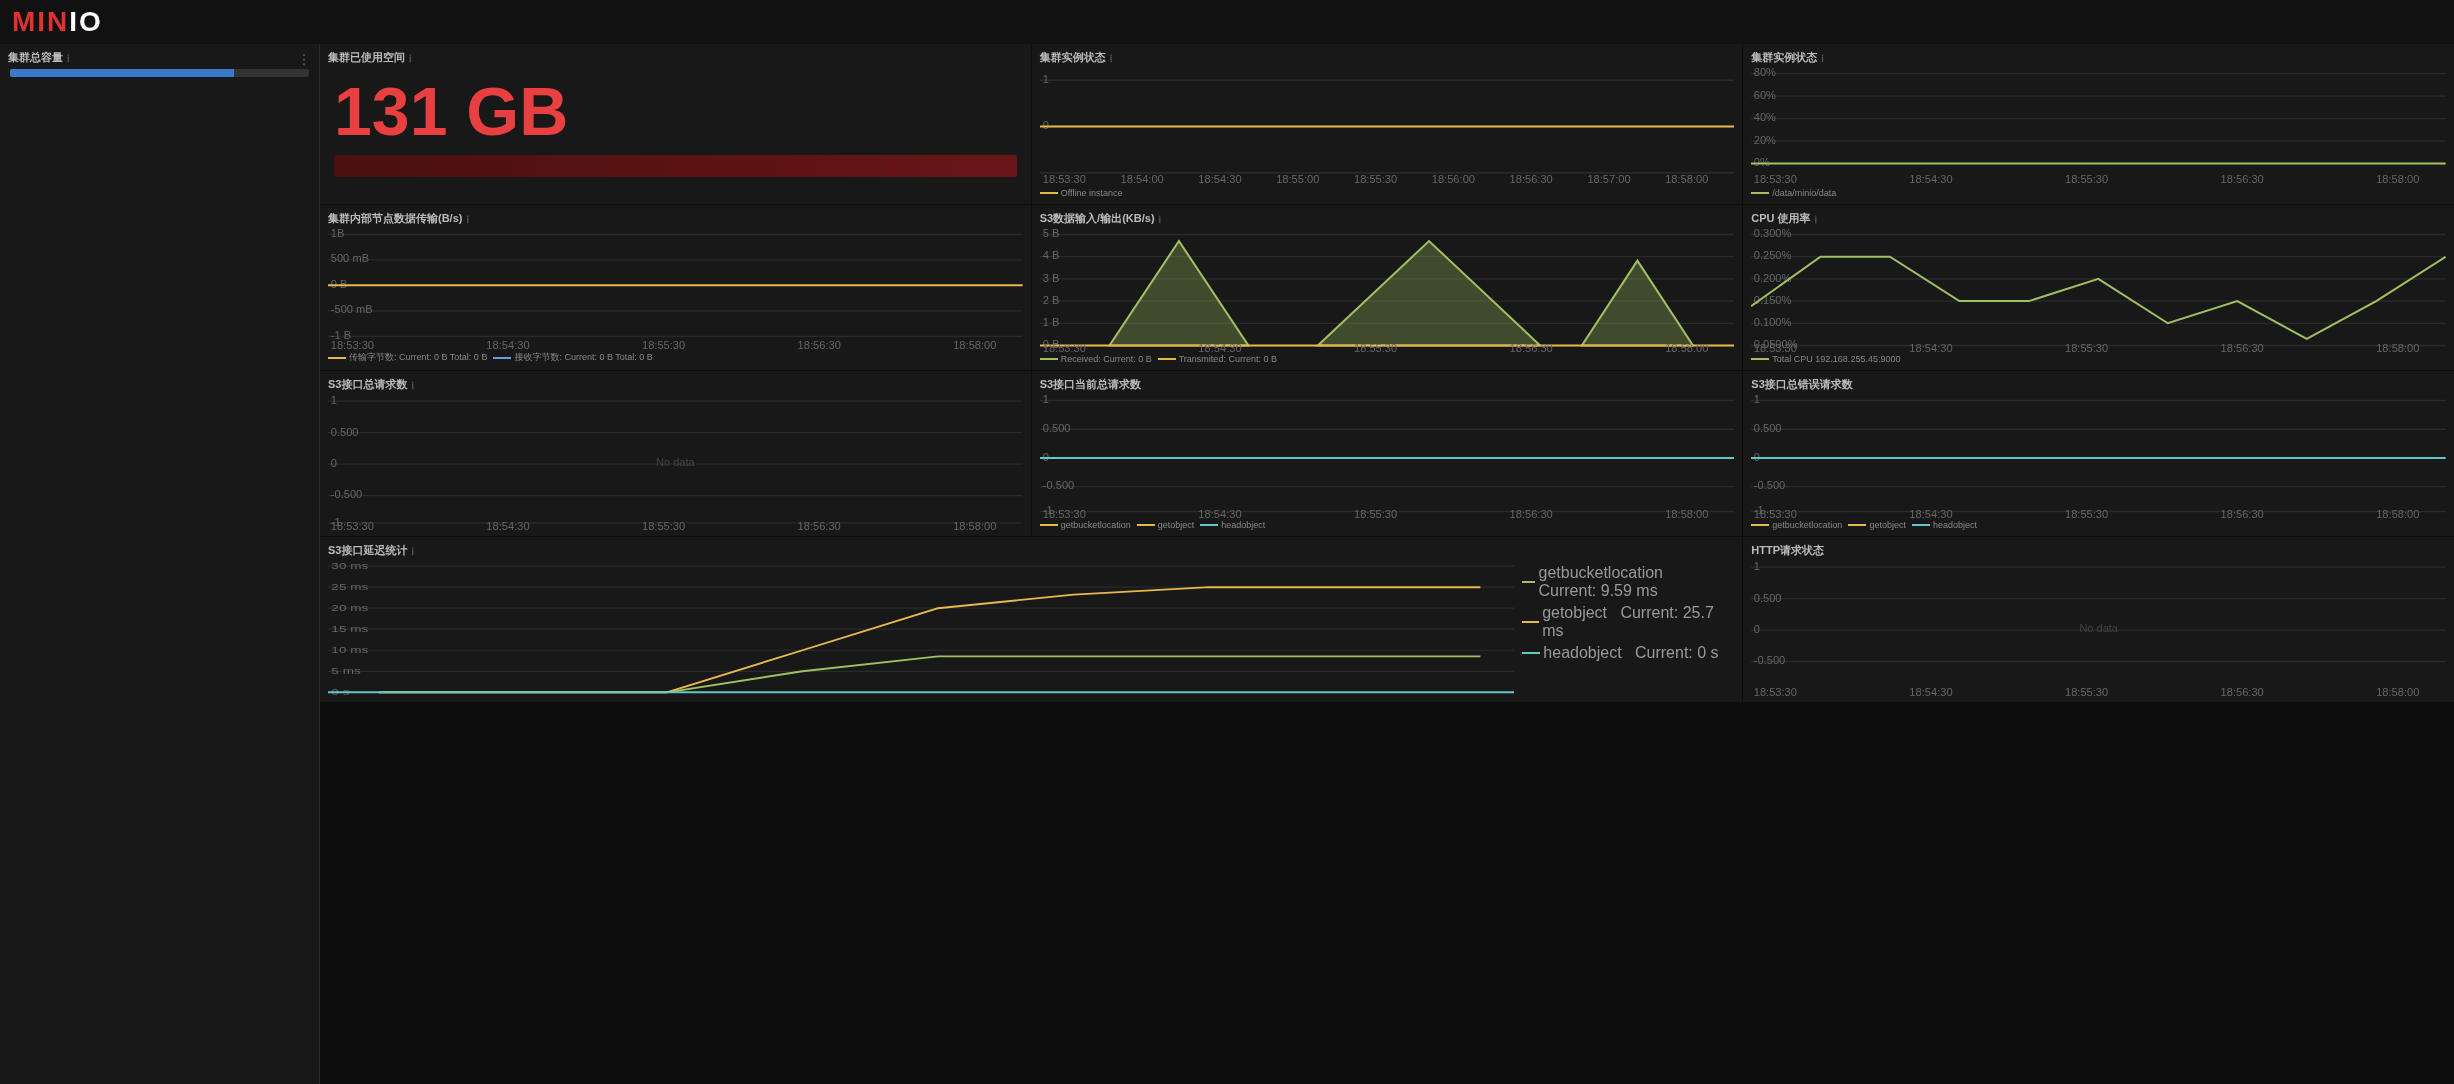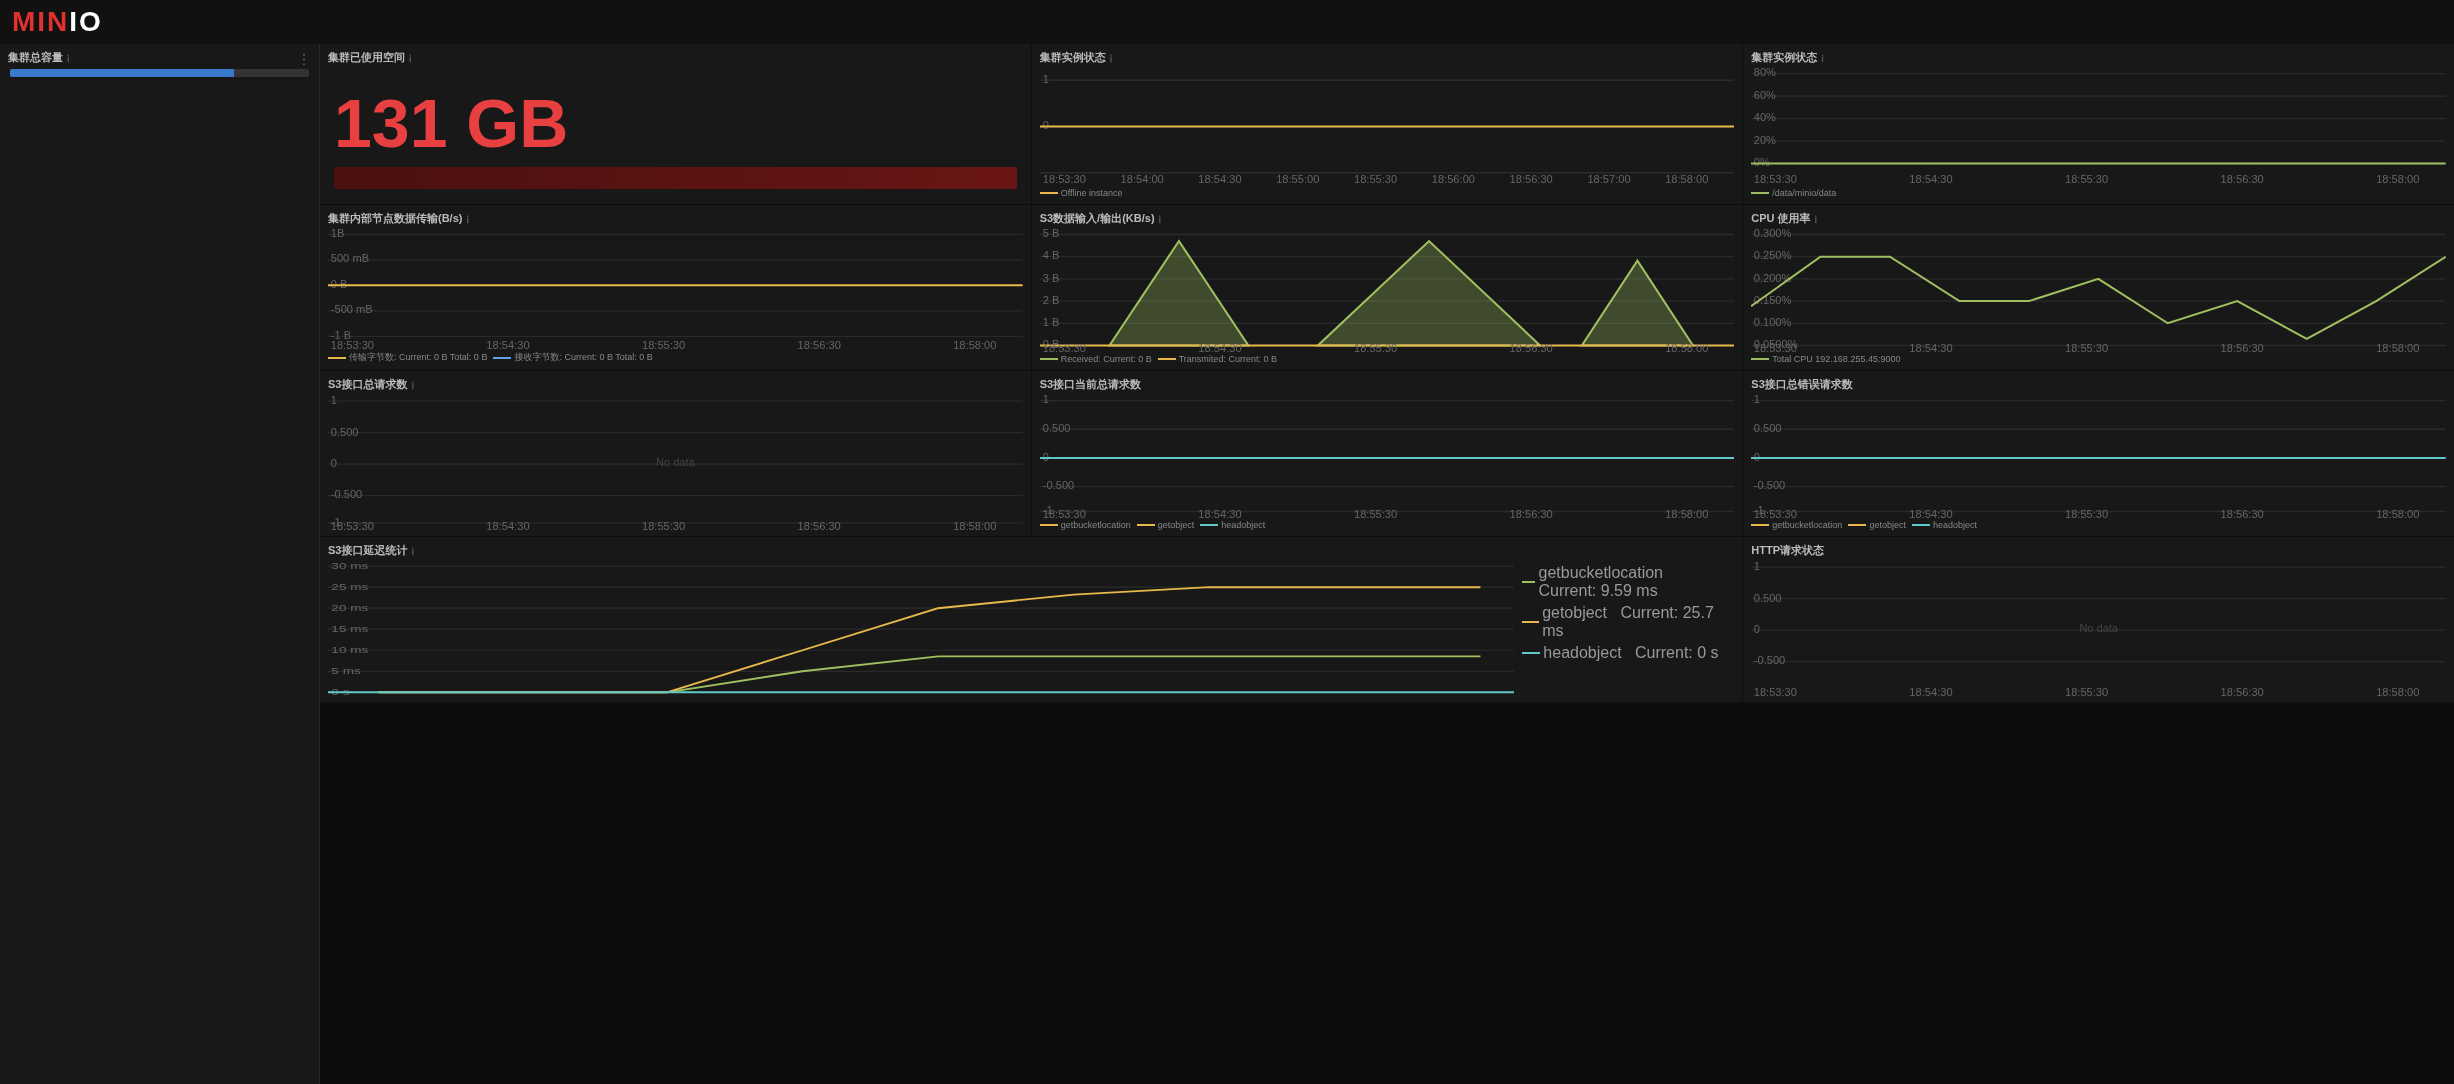--- a/index.html
+++ b/index.html
@@ -160,21 +160,21 @@
       </div>
     </div>
 
     <div class="panels-area">
 
       <div class="p">
         <div class="p-title">
           <span>集群已使用空间</span>
           <span class="p-title-icon">ℹ</span>
         </div>
-        <div style="font-size:68px;font-weight:900;color:#e84040;line-height:1;padding:10px 6px 6px 6px;margin-top:12px;">131 GB</div>
+        <div style="font-size:68px;font-weight:900;color:#e84040;line-height:1;padding:10px 6px 6px 6px;">131 GB</div>
         <div style="margin:4px 6px;height:22px;background:linear-gradient(to right,#4a1010,#6a1515);border-radius:2px;"></div>
       </div>
 
       <div class="p">
         <div class="p-title">
           <span>集群实例状态</span>
           <span class="p-title-icon">ℹ</span>
         </div>
         <div class="p-chart">
           <svg class="chart-svg" viewBox="0 0 500 90" preserveAspectRatio="none">

